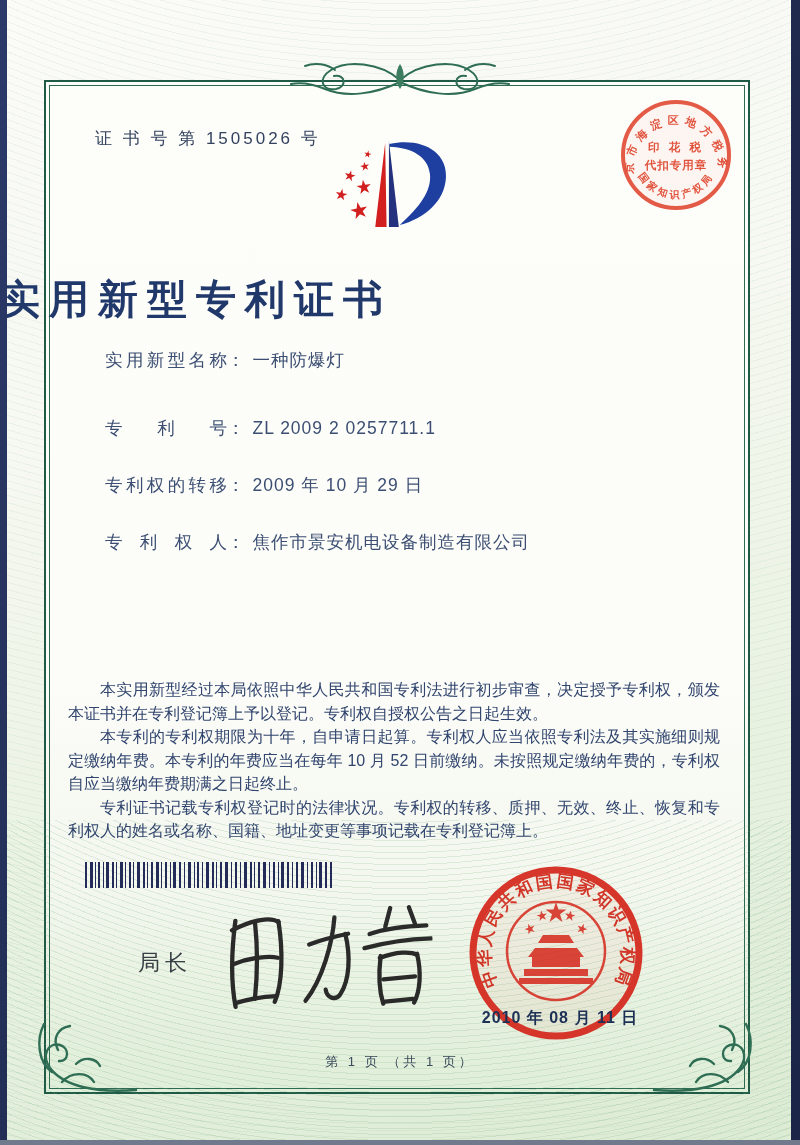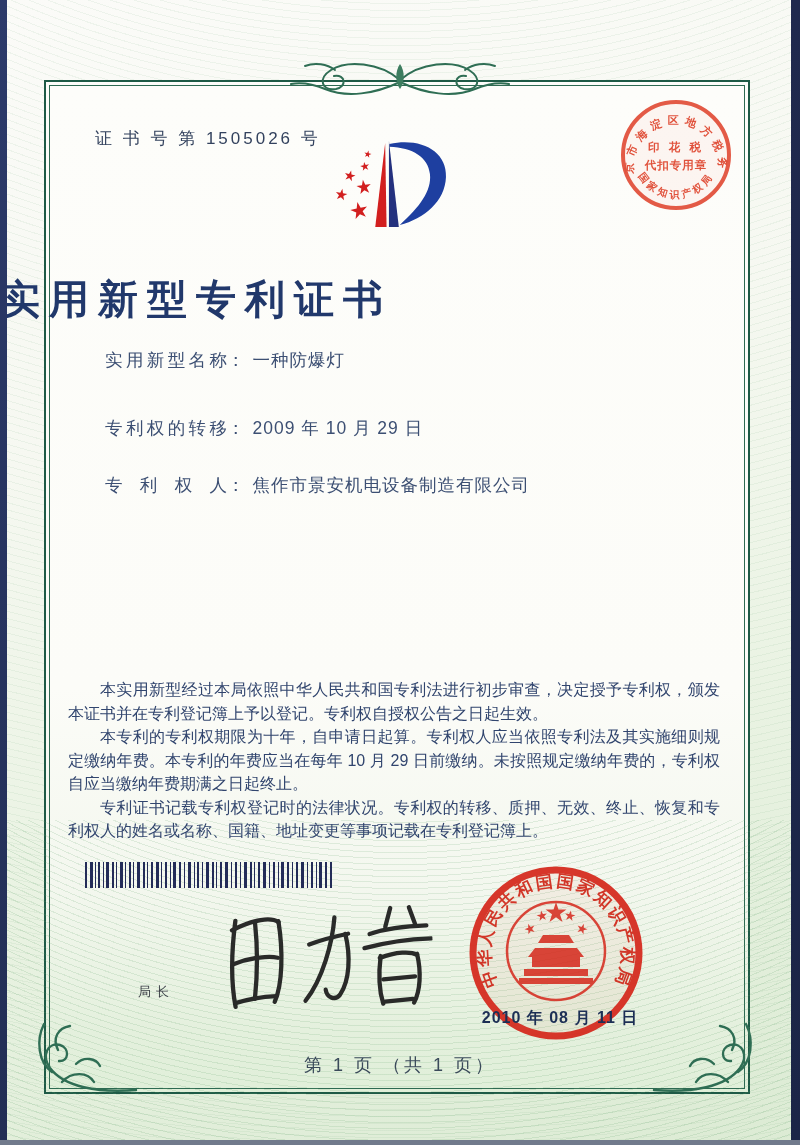--- a/index.html
+++ b/index.html
@@ -29,29 +29,29 @@
   .fields{position:absolute;left:88px;top:348px;width:600px;}
   .frow{height:57px;font-size:17.5px;color:#3c4f73;white-space:nowrap;}
   .frow.first{height:68px;}
   .flabel{display:inline-block;width:122px;text-align:justify;text-align-last:justify;margin-left:17px;-moz-text-align-last:justify;}
   .fcolon{display:inline-block;margin-right:8px;}
   .fvalue{letter-spacing:1px;}
   .paras{position:absolute;left:68px;top:678px;width:652px;font-size:16px;line-height:23.5px;
          color:#31456e;text-align:justify;}
   .paras p{margin:0;text-indent:2em;}
   .barcode{position:absolute;left:85px;top:862px;width:247px;height:26px;}
-  .sig-label{position:absolute;left:138px;top:948px;font-size:13px;letter-spacing:5px;color:#3a3f46;margin-top:35px;}
+  .sig-label{position:absolute;left:138px;top:948px;font-size:22px;letter-spacing:5px;color:#3a3f46;}
   .signature{position:absolute;left:218px;top:897px;width:215px;height:120px;transform:rotate(-2deg);}
   .sr-only{position:absolute;width:1px;height:1px;overflow:hidden;clip:rect(0 0 0 0);white-space:nowrap;}
   .seal{position:absolute;left:466px;top:863px;width:180px;height:180px;opacity:0.93;}
   .seal-date{position:absolute;left:470px;top:1008px;width:180px;text-align:center;
              font-size:16px;font-weight:bold;letter-spacing:1px;color:#1c2f55;}
   .tax-stamp{position:absolute;left:618px;top:97px;width:116px;height:116px;opacity:0.88;}
   .footer{position:absolute;left:0;top:1053px;width:800px;text-align:center;
-          font-size:18px;letter-spacing:3px;color:#3a4a5a;}
+          font-size:13px;letter-spacing:3px;color:#3a4a5a;}
 </style>
 </head>
 <body>
 
 <div class="page">
   <div class="guilloche"></div>
 
   <div class="frame">
     <div class="frame-inner"></div>
   </div>
@@ -121,30 +121,33 @@
     <text x="58" y="72" text-anchor="middle" font-size="11.5" font-weight="bold" fill="#dd3b22" letter-spacing="1">代扣专用章</text>
   </svg>
 
   <div class="title">实用新型专利证书</div>
 
   <div class="fields">
     <div class="frow first">
       <span class="flabel">实用新型名称</span><span class="fcolon">：</span><span class="fvalue">一种防爆灯</span>
     </div>
     <div class="frow">
+      <span class="flabel">专利号</span><span class="fcolon">：</span><span class="fvalue">ZL 2009 2 0257711.1</span>
+    </div>
+    <div class="frow">
       <span class="flabel">专利权的转移</span><span class="fcolon">：</span><span class="fvalue">2009 年 10 月 29 日</span>
     </div>
     <div class="frow">
       <span class="flabel">专利权人</span><span class="fcolon">：</span><span class="fvalue">焦作市景安机电设备制造有限公司</span>
     </div>
   </div>
 
   <div class="paras">
     <p>本实用新型经过本局依照中华人民共和国专利法进行初步审查，决定授予专利权，颁发本证书并在专利登记簿上予以登记。专利权自授权公告之日起生效。</p>
-    <p>本专利的专利权期限为十年，自申请日起算。专利权人应当依照专利法及其实施细则规定缴纳年费。本专利的年费应当在每年 10 月 29 日前缴纳。未按照规定缴纳年费的，专利权自应当缴纳年费期满之日起终止。</p>
+    <p>本专利的专利权期限为十年，自申请日起算。专利权人应当依照专利法及其实施细则规定缴纳年费。本专利的年费应当在每年 10 月 52 日前缴纳。未按照规定缴纳年费的，专利权自应当缴纳年费期满之日起终止。</p>
     <p>专利证书记载专利权登记时的法律状况。专利权的转移、质押、无效、终止、恢复和专利权人的姓名或名称、国籍、地址变更等事项记载在专利登记簿上。</p>
   </div>
 
   <svg class="barcode" viewBox="0 0 247 26" preserveAspectRatio="none">
     <g fill="#232c58">
       <rect x="0" width="2" height="26"></rect>
         <rect x="5" width="3" height="26"></rect>
         <rect x="10" width="1" height="26"></rect>
       <rect x="13" width="2" height="26"></rect>
         <rect x="18" width="1" height="26"></rect>

